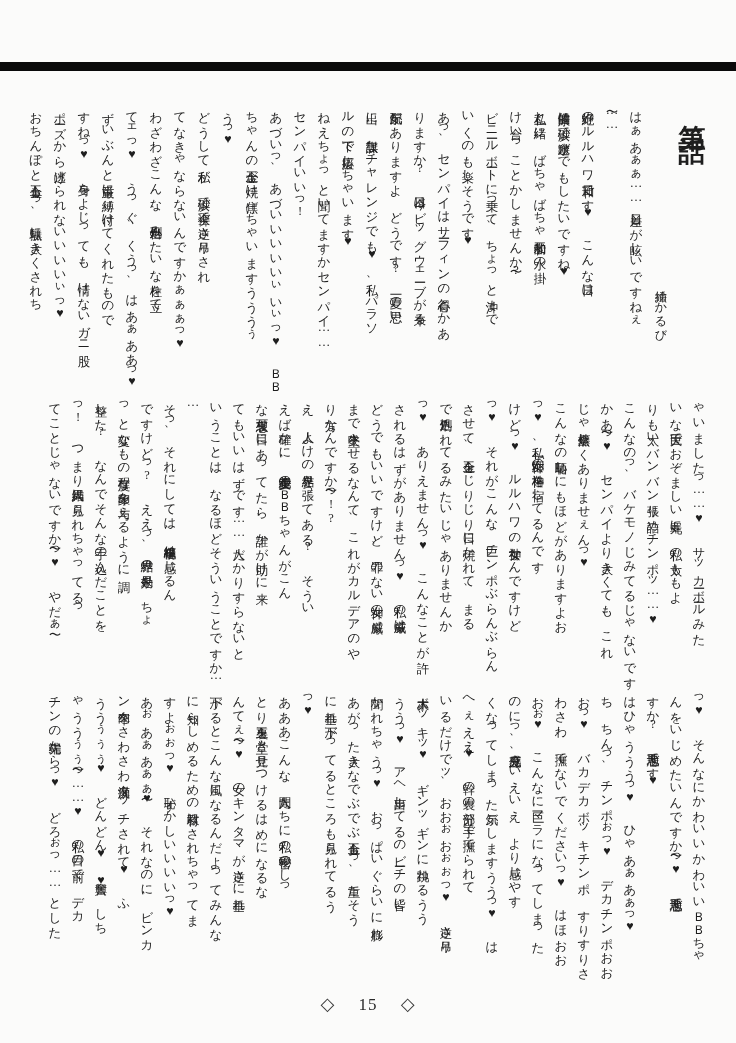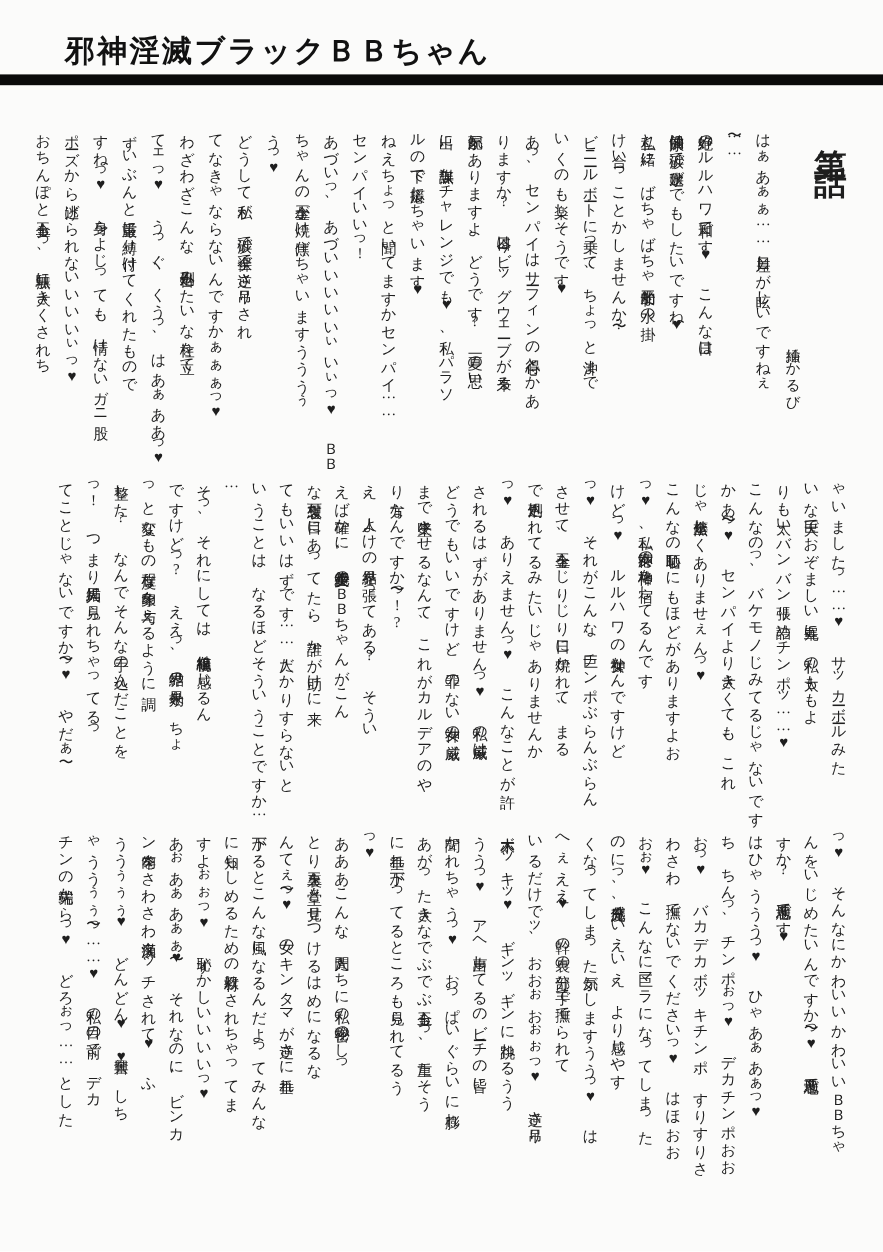--- a/index.html
+++ b/index.html
@@ -79,21 +79,20 @@
     letter-spacing: 1px;
   }
   .footer .page-num { margin: 0 18px; }
   .footer .diamond { font-size: 18px; color: #3a3a3a; }
 </style>
 </head>
 <body>
 
 <div class="page">
 
-  <h1 class="page-title">邪神淫滅ブラックＢＢちゃん</h1>
 
   <div class="title-divider"></div>
 
   <div class="band band1">
     <p class="col chapter">第二話</p>
     <p class="col credit">挿絵　かるび</p>
   <p class="col">はぁあぁぁ……日差しが眩しいですねぇ</p>
       <p class="col">〜……</p>
       <p class="col">絶好のルルハワ日和です♥　こんな日は</p>
       <p class="col">健康的に砂浜で水遊びでもしたいですね♥</p>
@@ -178,14 +177,19 @@
       <p class="col">下がるとこんな風になるんだよってみんな</p>
       <p class="col">に知らしめるための教材にされちゃってま</p>
       <p class="col">すよぉぉっ♥　恥ずかしいいいいっ♥</p>
       <p class="col">あぉあぁあぁぁ〜♥　それなのに、ビンカ</p>
       <p class="col">ン肉竿をさわさわ痴漢タッチされて♥　ふ</p>
       <p class="col">ううぅぅぅ♥　どんどん♥　興奮♥　しち</p>
       <p class="col">ゃううぅぅ〜っ……♥　私の目の前で、デカ</p>
       <p class="col">チンの先端からっ♥　どろぉっ……とした</p>
     </div>
 
+  <div class="footer">
+    <span class="diamond">◇</span>
+    <span class="page-num">15</span>
+    <span class="diamond">◇</span>
+  </div>
 
 </div>
 
 </body></html>

